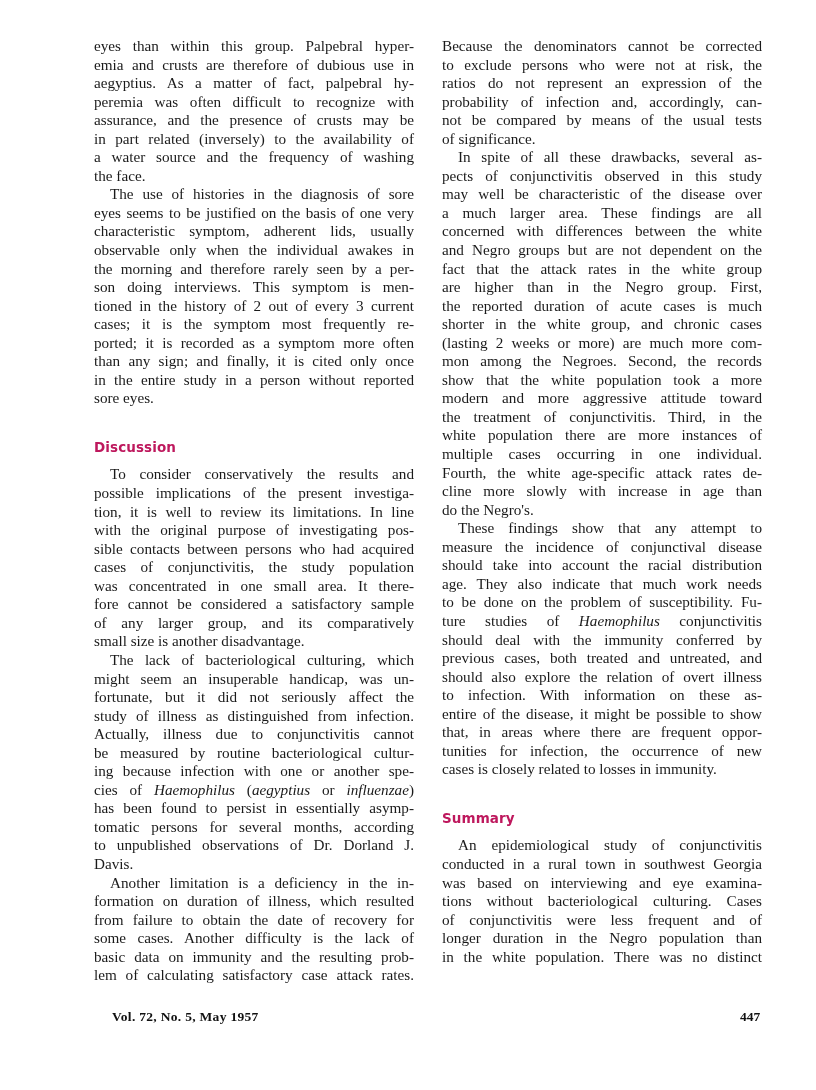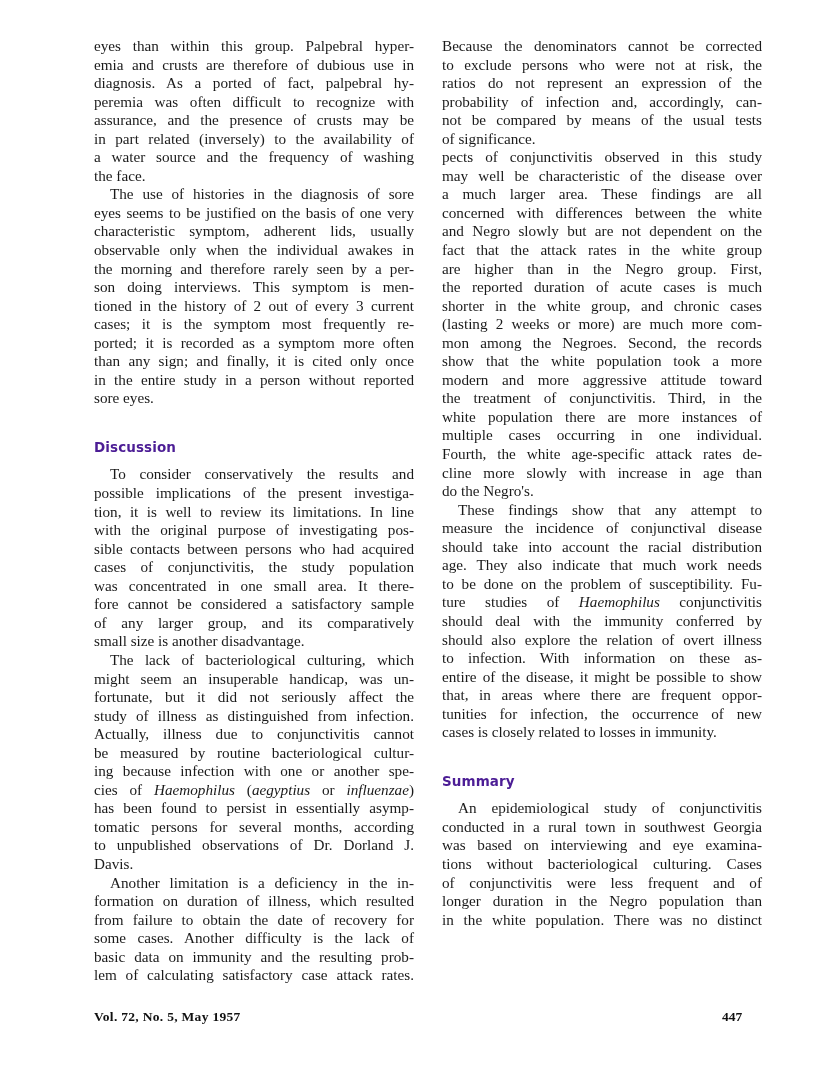--- a/index.html
+++ b/index.html
@@ -5,36 +5,36 @@
     html, body { margin: 0; padding: 0; background: #ffffff; }
     body { width: 816px; height: 1090px; position: relative; overflow: hidden; color: #1a1a1a; }
     .page { position: absolute; left: 0; top: 0; width: 816px; height: 1090px; background: #ffffff; }
     .col { position: absolute; width: 320px; font-family: "Liberation Serif", "DejaVu Serif", serif; font-size: 15.2px; }
     .col-left { left: 94px; top: 37px; }
     .col-right { left: 442px; top: 37px; }
     .line { height: 18.55px; line-height: 18.55px; white-space: nowrap; text-align: justify; text-align-last: justify; display: block; }
     .line.last { text-align-last: left; }
     .line.indent { padding-left: 16px; }
     .gap { display: block; }
-    .heading { font-family: "DejaVu Sans", "Liberation Sans", sans-serif; font-weight: bold; font-size: 13.5px; height: 18.55px; line-height: 18.55px; color: #4c1d95; letter-spacing: 0.1px; }
+    .heading { font-family: "DejaVu Sans", "Liberation Sans", sans-serif; font-weight: bold; font-size: 13.5px; height: 18.55px; line-height: 18.55px; color: #be185d; letter-spacing: 0.1px; }
     em { font-style: italic; }
-    .footer { position: absolute; top: 1009px; font-family: "Liberation Serif", "DejaVu Serif", serif; font-weight: bold; font-size: 13.5px; color: #111; }
+    .footer { position: absolute; top: 1009px; font-family: "Liberation Serif", "DejaVu Serif", serif; font-weight: bold; font-size: 13.5px; color: #111; margin-left: 18px; }
     .footer-left { left: 94px; letter-spacing: 0.3px; }
     .footer-right { left: 722px; width: 40px; text-align: left; }
   </style>
 </head>
 <body>
 
 <div class="page">
 
   <div class="col col-left">
     <div>
       <span class="line">eyes than within this group.   Palpebral hyper-</span>
       <span class="line">emia and crusts are therefore of dubious use in</span>
-      <span class="line">diagnosis.  As a ported of fact, palpebral hy-</span>
+      <span class="line">aegyptius.  As a matter of fact, palpebral hy-</span>
       <span class="line">peremia was often difficult to recognize with</span>
       <span class="line">assurance, and the presence of crusts may be</span>
       <span class="line">in part related (inversely) to the availability of</span>
       <span class="line">a water source and the frequency of washing</span>
       <span class="line last">the face.</span>
     </div>
 
     <div>
       <span class="line indent">The use of histories in the diagnosis of sore</span>
       <span class="line">eyes seems to be justified on the basis of one very</span>
@@ -96,25 +96,26 @@
     <div>
       <span class="line">Because the denominators cannot be corrected</span>
       <span class="line">to exclude persons who were not at risk, the</span>
       <span class="line">ratios do not represent an expression of the</span>
       <span class="line">probability of infection and, accordingly, can-</span>
       <span class="line">not be compared by means of the usual tests</span>
       <span class="line last">of significance.</span>
     </div>
 
     <div>
+      <span class="line indent">In spite of all these drawbacks, several as-</span>
       <span class="line">pects of conjunctivitis observed in this study</span>
       <span class="line">may well be characteristic of the disease over</span>
       <span class="line">a much larger area.  These findings are all</span>
       <span class="line">concerned with differences between the white</span>
-      <span class="line">and Negro slowly but are not dependent on the</span>
+      <span class="line">and Negro groups but are not dependent on the</span>
       <span class="line">fact that the attack rates in the white group</span>
       <span class="line">are higher than in the Negro group.  First,</span>
       <span class="line">the reported duration of acute cases is much</span>
       <span class="line">shorter in the white group, and chronic cases</span>
       <span class="line">(lasting 2 weeks or more) are much more com-</span>
       <span class="line">mon among the Negroes.  Second, the records</span>
       <span class="line">show that the white population took a more</span>
       <span class="line">modern and more aggressive attitude toward</span>
       <span class="line">the treatment of conjunctivitis.  Third, in the</span>
       <span class="line">white population there are more instances of</span>
@@ -125,20 +126,21 @@
     </div>
 
     <div>
       <span class="line indent">These findings show that any attempt to</span>
       <span class="line">measure the incidence of conjunctival disease</span>
       <span class="line">should take into account the racial distribution</span>
       <span class="line">age.   They also indicate that much work needs</span>
       <span class="line">to be done on the problem of susceptibility.  Fu-</span>
       <span class="line">ture studies of <em>Haemophilus</em> conjunctivitis</span>
       <span class="line">should deal with the immunity conferred by</span>
+      <span class="line">previous cases, both treated and untreated, and</span>
       <span class="line">should also explore the relation of overt illness</span>
       <span class="line">to infection.  With information on these as-</span>
       <span class="line">entire of the disease, it might be possible to show</span>
       <span class="line">that, in areas where there are frequent oppor-</span>
       <span class="line">tunities for infection, the occurrence of new</span>
       <span class="line last">cases is closely related to losses in immunity.</span>
     </div>
 
     <div class="gap" style="height: 30px;"></div>
     <div class="heading">Summary</div>

